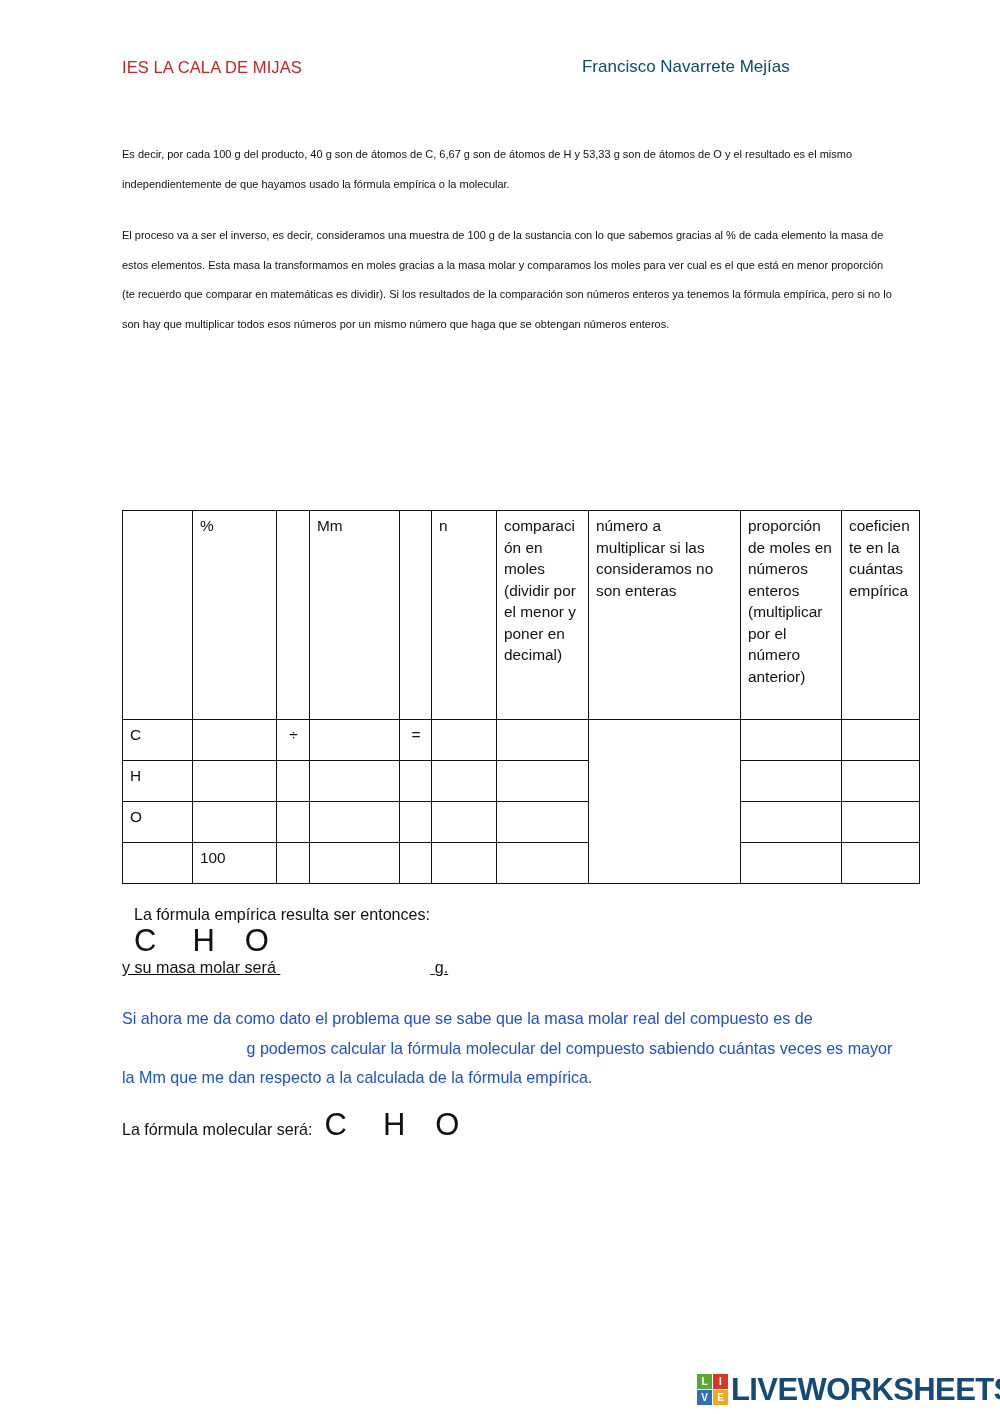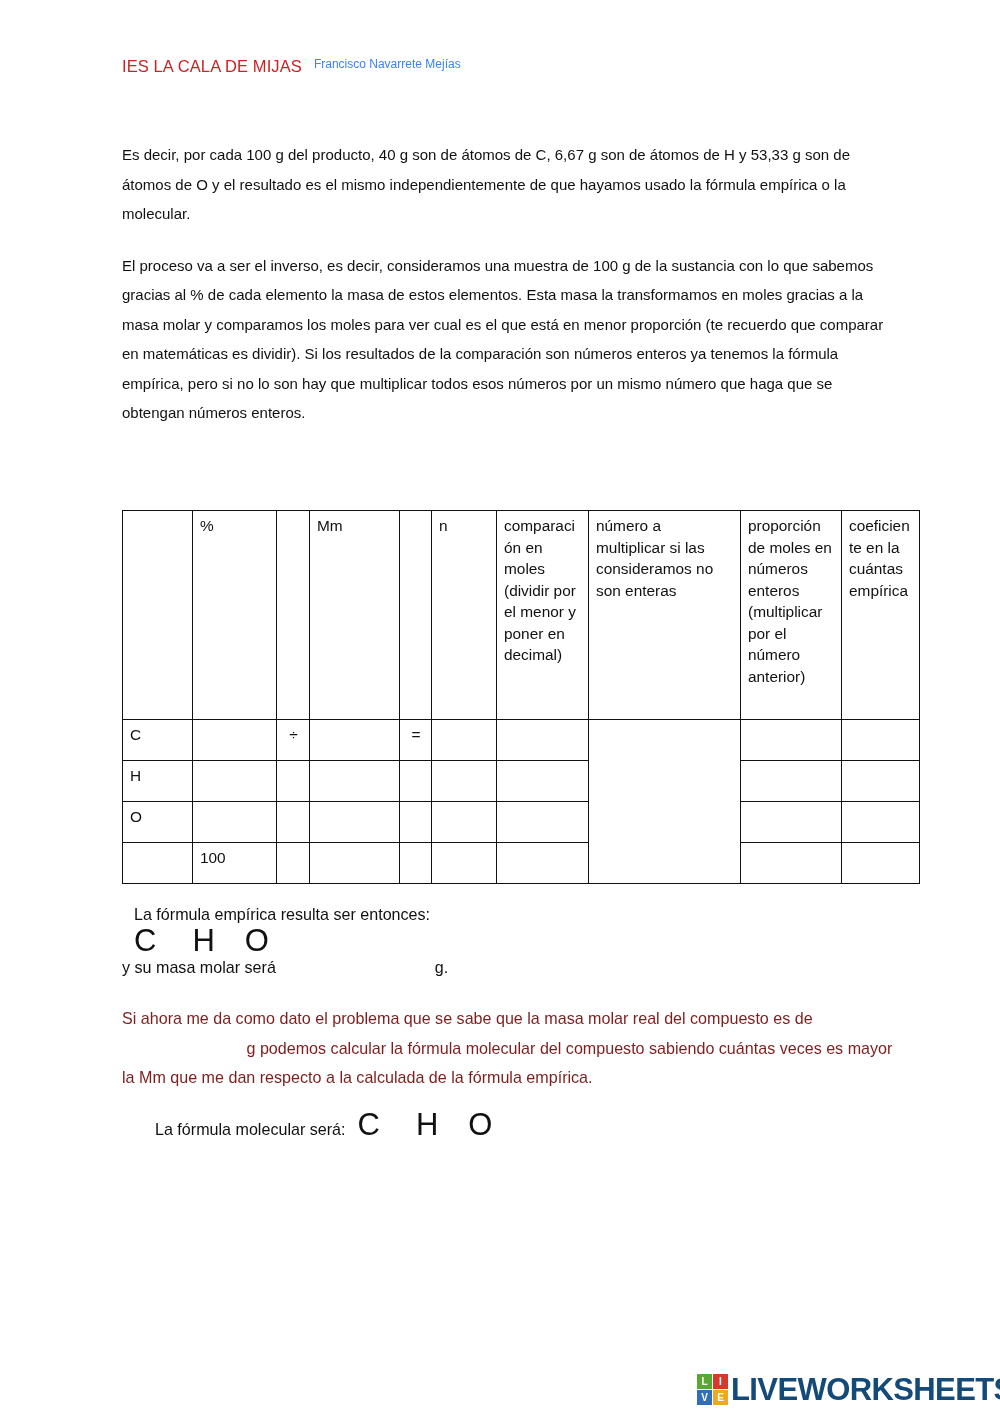--- a/index.html
+++ b/index.html
@@ -22,44 +22,44 @@
     height: 1414px;
   }
 
   
   .doc-header {
     position: absolute;
     top: 57px;
     left: 122px;
     width: 760px;
     display: flex;
-    align-items: flex-start;
-    gap: 12px;
+    align-items: flex-end;
   }
   .doc-header .school {
     color: #cc2222;
     font-size: 16.5px;
     letter-spacing: 0.1px;
     white-space: nowrap;
   }
   .doc-header .author {
-    color: #3b82f6;
-    font-size: 12px;
+    color: #0c4a6e;
+    font-size: 17px;
     white-space: nowrap;
+    margin-left: 280px;
   }
 
   
   .content {
     position: absolute;
     top: 140px;
     left: 122px;
     width: 772px;
   }
   .para {
-    font-size: 15px;
+    font-size: 11px;
     line-height: 29.5px;
     color: #111111;
     margin: 0 0 22px 0;
     text-align: left;
   }
   .para.tight {
     margin-bottom: 0;
   }
 
   
@@ -146,47 +146,47 @@
   .formula .gap-sm {
     display: inline-block;
     width: 30px;
   }
 
   .line-masa {
     font-size: 16.1px;
     line-height: 29.5px;
     color: #111111;
     margin-top: 4px;
+    text-decoration: underline;
   }
   .line-masa .answer-gap {
     display: inline-block;
     width: 150px;
   }
 
   .para-molecular {
     position: absolute;
     top: 1004px;
     left: 122px;
     width: 772px;
     font-size: 16.1px;
     line-height: 29.5px;
-    color: #7f1d1d;
+    color: #1d4ed8;
   }
   .para-molecular .answer-gap {
     display: inline-block;
     width: 120px;
   }
 
   .line-molecular {
     position: absolute;
     top: 1108px;
     left: 122px;
     display: flex;
     align-items: baseline;
-    margin-left: 33px;
   }
   .line-molecular .lbl {
     font-size: 16.1px;
     color: #111111;
     white-space: nowrap;
   }
 
   
   .lw-logo {
     position: absolute;

